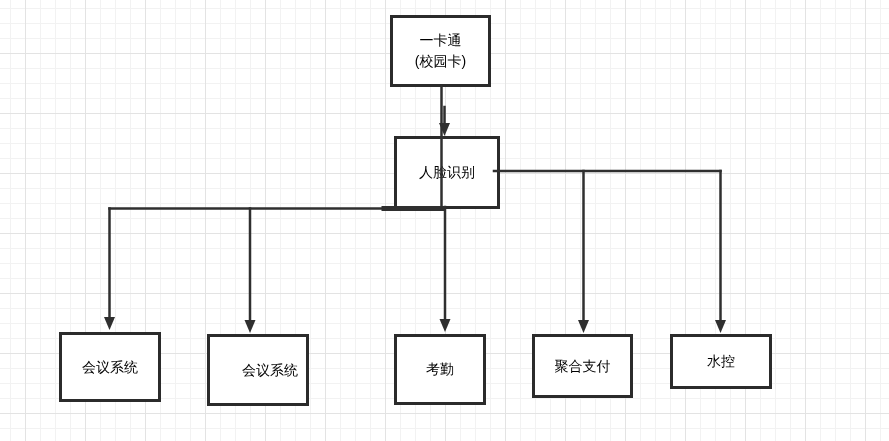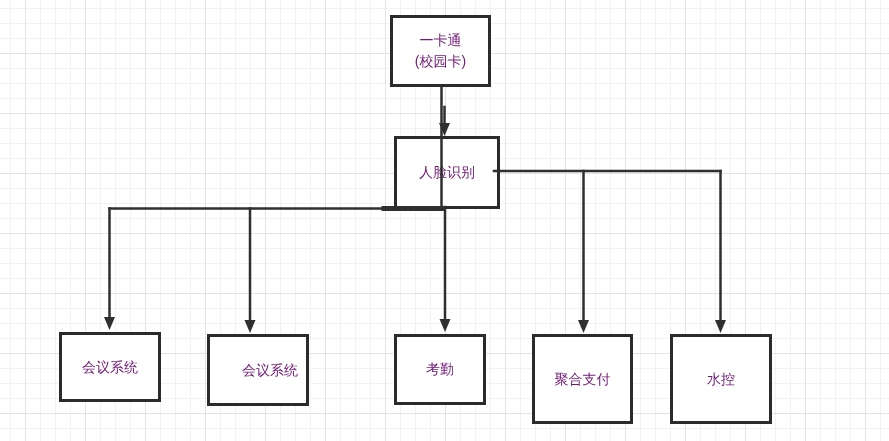--- a/index.html
+++ b/index.html
@@ -28,32 +28,32 @@
     box-sizing: border-box;
     background: #ffffff;
     border: 3px solid #2b2b2b;
     display: flex;
     flex-direction: column;
     align-items: center;
     justify-content: center;
     text-align: center;
     font-size: 14px;
     line-height: 21px;
-    color: #701a75;
+    color: #000000;
     cursor: default;
     user-select: none;
   }
   .node span { display: block; }
   #node-campus-card     { left: 390px; top: 15px;  width: 101px; height: 72px; }
   #node-face-recognition{ left: 394px; top: 136px; width: 106px; height: 73px; }
   #node-access-control  { left: 59px;  top: 332px; width: 102px; height: 70px; }
   #node-meeting-system  { left: 207px; top: 334px; width: 102px; height: 72px; padding-left: 24px; }
   #node-attendance      { left: 394px; top: 334px; width: 92px; height: 71px; }
-  #node-aggregate-payment { left: 532px; top: 334px; width: 101px; height: 90px; }
-  #node-water-control   { left: 670px; top: 334px; width: 102px; height: 90px; }
+  #node-aggregate-payment { left: 532px; top: 334px; width: 101px; height: 64px; }
+  #node-water-control   { left: 670px; top: 334px; width: 102px; height: 55px; }
   .connector-layer {
     position: absolute;
     left: 0; top: 0;
     width: 889px; height: 441px;
     pointer-events: none;
   }
 </style>
 </head>
 <body>
 

